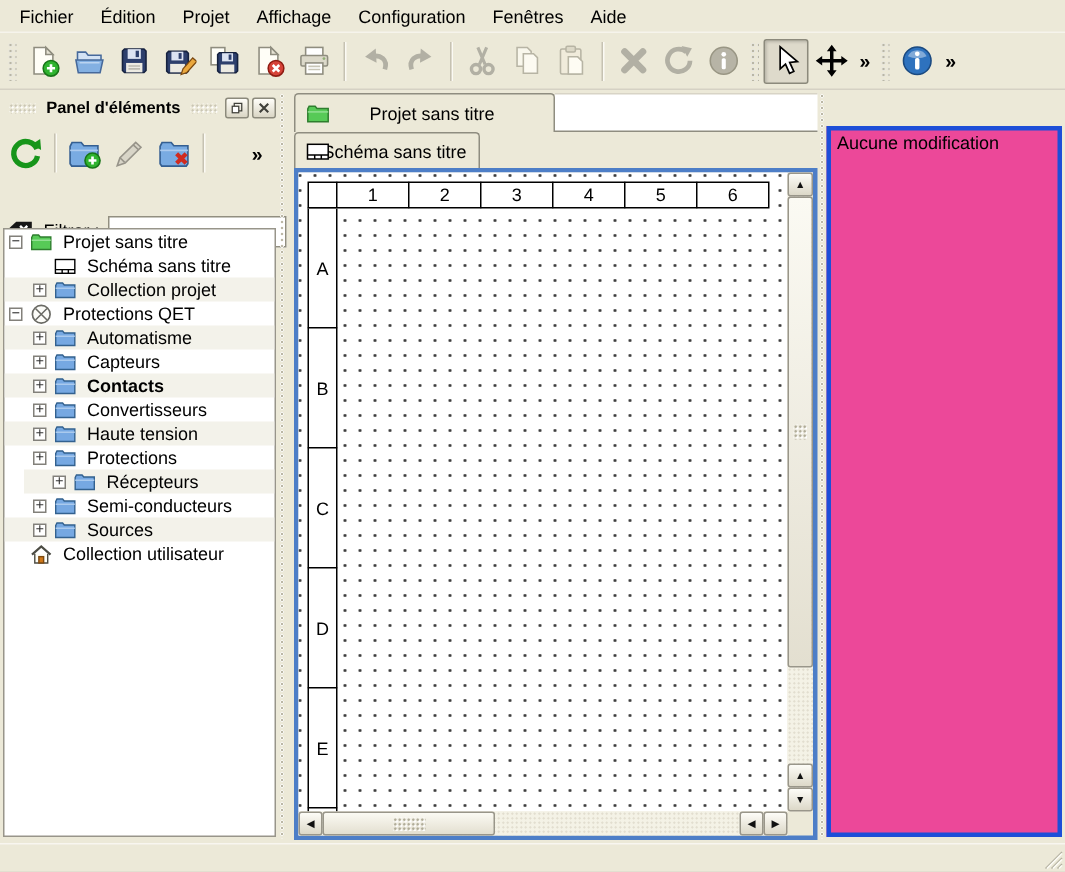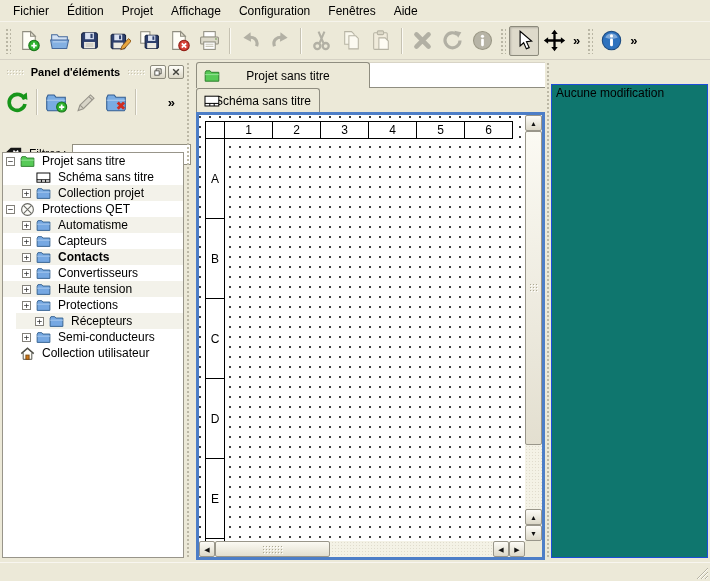--- a/index.html
+++ b/index.html
@@ -111,22 +111,22 @@
   .vs-up2{left:0;top:394px}
   .vs-down{left:0;top:410px}
   .hs-left{left:0;top:0}
   .hs-thumb{left:16px;top:0;width:115px;height:16px}
   .hs-thumb .thumb-grip{width:22px;height:9px}
   .hs-left2{left:294px;top:0}
   .hs-right{left:310px;top:0}
 
   
   .dock-header.right{left:553px;top:63px;width:154px}
-  .undo-list{position:absolute;left:551px;top:84px;width:157px;height:474px;background:#0f766e;
-             border:1px solid #1d4ed8;overflow:hidden}
+  .undo-list{position:absolute;left:551px;top:84px;width:157px;height:474px;background:#ec4899;
+             border:3px solid #1d4ed8;overflow:hidden}
   .undo-item{height:17px;line-height:17px;padding-left:4px;white-space:nowrap}
 
   
   .statusbar{position:absolute;left:0;top:562px;width:710px;height:19px;background:#ece9d8;
              border-top:1px solid #f8f6f0}
   .size-grip{position:absolute;right:1px;bottom:1px;width:13px;height:13px}
 </style>
 </head>
 <body>
 
@@ -481,20 +481,28 @@
           </svg></span>
         <span class="t-label">Récepteurs</span>
       </div>
       <div class="tree-row" style="padding-left: 19px;">
         <span class="expander plus"></span>
         <span class="t-icon"><svg viewBox="0 0 16 16">
             <path d="M1.2 4.6l.9-1.8h4l1.2 1.5h7.5v8.9H1.2z" fill="#76a8e2" stroke="#33618f"></path>
             <path d="M1.2 6.6h13.6" stroke="#aacaee"></path>
           </svg></span>
         <span class="t-label">Semi-conducteurs</span>
+      </div>
+      <div class="tree-row alt" style="padding-left: 19px;">
+        <span class="expander plus"></span>
+        <span class="t-icon"><svg viewBox="0 0 16 16">
+            <path d="M1.2 4.6l.9-1.8h4l1.2 1.5h7.5v8.9H1.2z" fill="#76a8e2" stroke="#33618f"></path>
+            <path d="M1.2 6.6h13.6" stroke="#aacaee"></path>
+          </svg></span>
+        <span class="t-label">Sources</span>
       </div>
       <div class="tree-row" style="padding-left: 3px;">
         <span class="expander none"></span>
         <span class="t-icon"><svg viewBox="0 0 16 16">
             <path d="M1.4 8.2L8 2.4l6.6 5.8" fill="none" stroke="#4c4c44" stroke-width="1.6"></path>
             <path d="M3.4 7.6v6.6h9.2V7.6" fill="#fdfdf6" stroke="#4c4c44"></path>
             <rect x="6.3" y="9.7" width="3.4" height="4.5" fill="#d07818" stroke="#7c4a12"></rect>
           </svg></span>
         <span class="t-label">Collection utilisateur</span>
       </div>

